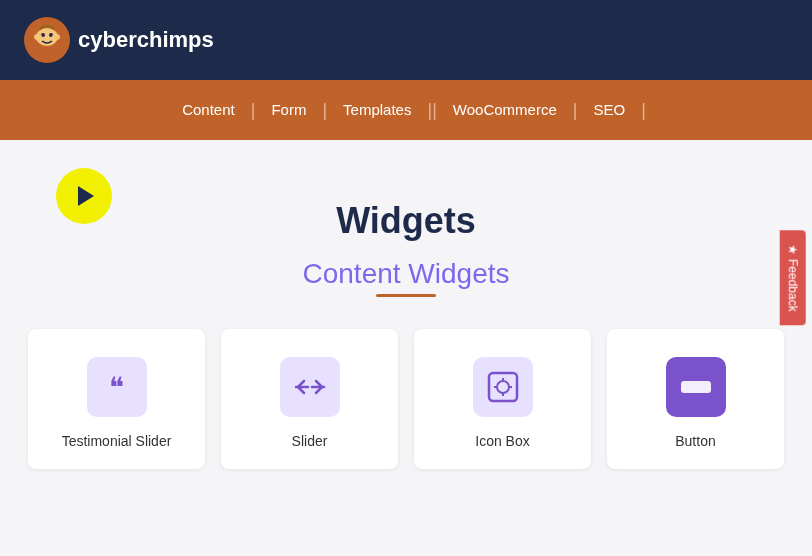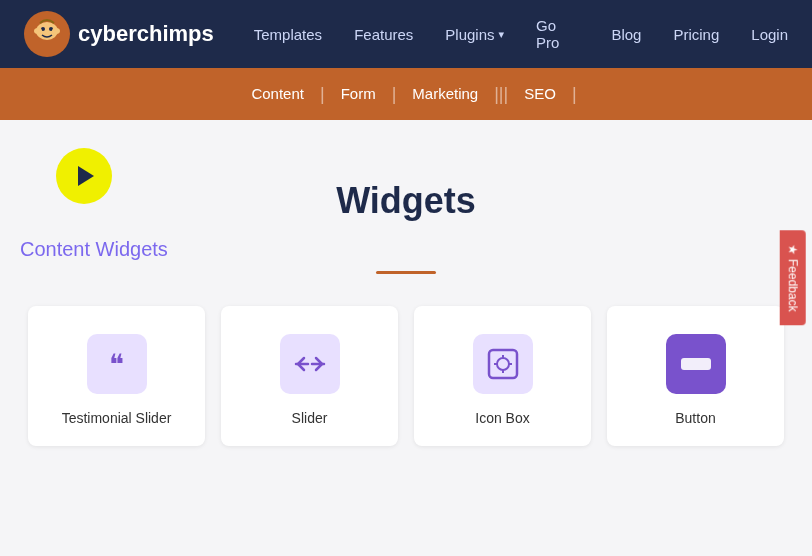--- a/index.html
+++ b/index.html
@@ -4,21 +4,21 @@
   <style>
     * { margin: 0; padding: 0; box-sizing: border-box; }
     body { font-family: -apple-system, BlinkMacSystemFont, 'Segoe UI', sans-serif; background: #f5f5f7; width: 812px; overflow-x: hidden; }
 
     
     .top-nav {
       background: #1e2a4a;
       display: flex;
       align-items: center;
       padding: 0 24px;
-      height: 68px;
+      height: 80px;
     }
     .logo {
       display: flex;
       align-items: center;
       gap: 8px;
       margin-right: 40px;
     }
     .logo-icon {
       width: 46px;
       height: 46px;
@@ -55,21 +55,21 @@
       color: #ccd6f6;
     }
 
     
     .category-nav {
       background: #c0632a;
       display: flex;
       align-items: center;
       justify-content: center;
       gap: 0;
-      height: 52px;
+      height: 60px;
       padding: 0 24px;
     }
     .category-nav a {
       color: white;
       text-decoration: none;
       font-size: 15px;
       padding: 0 16px;
       line-height: 52px;
     }
     .category-nav .separator {
@@ -111,24 +111,25 @@
 
     .page-title {
       text-align: center;
       font-size: 36px;
       font-weight: 700;
       color: #1e2a4a;
       margin-bottom: 16px;
       margin-top: 20px;
     }
     .section-title {
-      font-size: 20px;
+      text-align: center;
+      font-size: 28px;
       color: #7b68ee;
       font-weight: 400;
-      margin-bottom: 10px;
+      margin-bottom: 4px;
     }
     .underline {
       width: 60px;
       height: 3px;
       background: #c0632a;
       margin: 0 auto 32px;
       border-radius: 2px;
     }
 
     
@@ -199,42 +200,31 @@
       <path d="M18 24 Q23 28 28 24" stroke="#1e2a4a" stroke-width="1.5" fill="none"></path>
       <ellipse cx="14" cy="20" rx="4" ry="3" fill="#f5c57a"></ellipse>
       <ellipse cx="32" cy="20" rx="4" ry="3" fill="#f5c57a"></ellipse>
       <path d="M16 12 Q23 6 30 12" stroke="#8B6914" stroke-width="2" fill="none"></path>
     </svg>
     <span class="logo-text">
       <span>cyber</span><span>chimps</span>
     </span>
   </div>
 
-  <div class="nav-links">
-    <a href="#">Templates</a>
-    <a href="#">Features</a>
-    <span class="nav-plugins">
-      <span>Plugins</span>
-      <span class="chevron-icon">▾</span>
-    </span>
-    <a href="#">Go Pro</a>
-    <a href="#">Blog</a>
-    <a href="#">Pricing</a>
-    <a href="#">Login</a>
-  </div>
 </nav>
 
 <nav class="category-nav">
   <a href="#">Content</a>
   <span class="separator">|</span>
   <a href="#">Form</a>
   <span class="separator">|</span>
-  <a href="#">Marketing</a>
-  <span class="separator">|</span>
-  <span class="separator">|</span>
+  <a href="#">Templates</a>
+  <span class="separator">|</span>
+  <span class="separator">|</span>
+  <a href="#">WooCommerce</a>
   <span class="separator">|</span>
   <a href="#">SEO</a>
   <span class="separator">|</span>
 </nav>
 
 <main class="main">
   <button class="play-btn">
     <div class="play-triangle"></div>
   </button>
 

